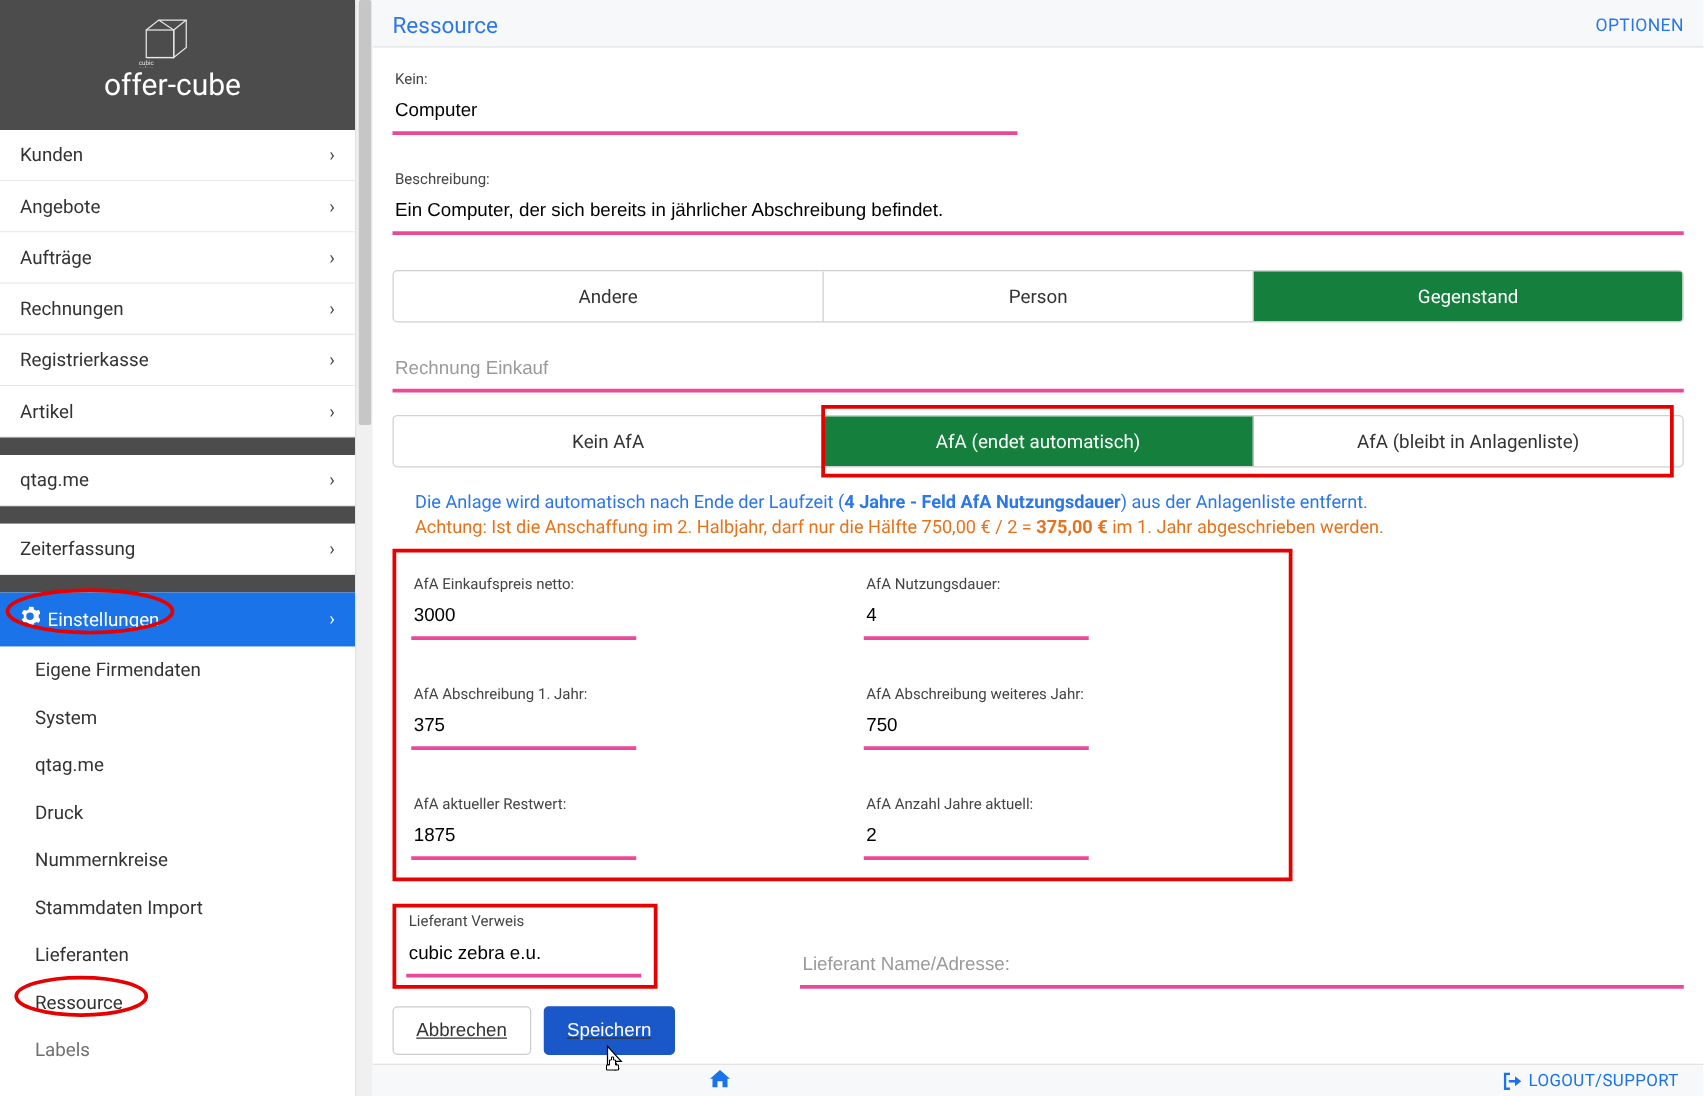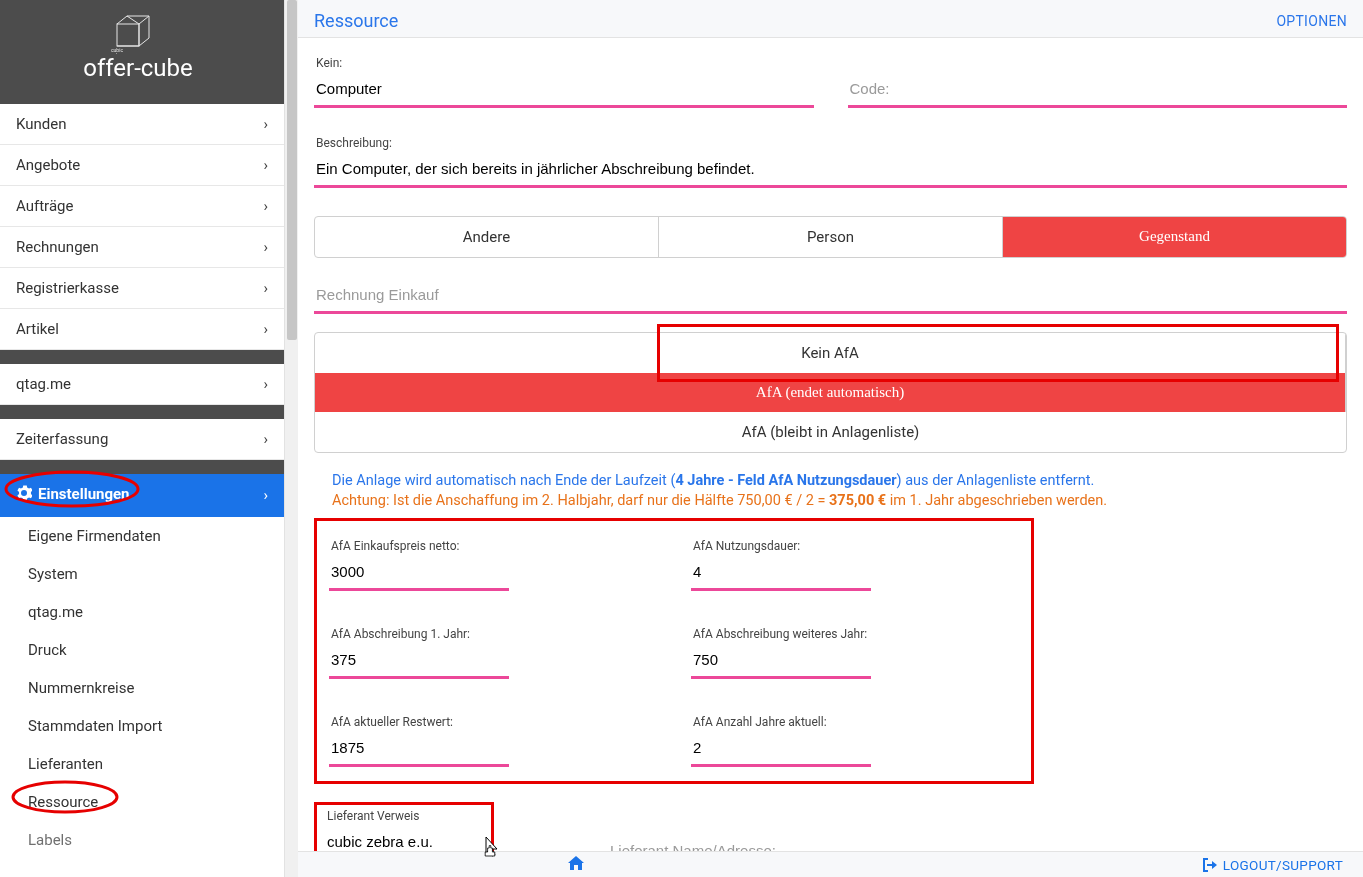--- a/index.html
+++ b/index.html
@@ -33,21 +33,21 @@
   .field-label { font-size:12px; color:#444; margin:10px 0 4px 2px; display:block;}
   .field-input { width:100%; border:none; border-bottom:3px solid #ec4899; padding:6px 2px 8px 2px; font-size:15px; outline:none; background:transparent;}
   .field-input::placeholder{ color:#9a9a9a;}
   
   .row { display:flex; gap:34px;}
   .col { flex:1; }
   
   .seg-group { display:flex; margin-top:28px; border:1px solid #d0d0d0; border-radius:4px; overflow:hidden;}
   .seg { flex:1; text-align:center; padding:11px 6px; cursor:pointer; font-size:15px; border-right:1px solid #d0d0d0;}
   .seg:last-child{border-right:none;}
-  .seg.active{ background:#ef4444; color:#fff;font-family:Liberation Serif, serif;}
+  .seg.active{ background:#15803d; color:#fff;}
   
   .info-text { margin:18px 0 6px 18px; font-size:14.5px; line-height:1.4;}
   .info-text .blue{color:#2a76ea;}
   .info-text .orange{color:#e8721a;}
   .info-text b{font-weight:700;}
   
   .btn-row{ display:flex; gap:10px; margin:14px 0 10px 0;text-decoration:underline;}
   .btn{ padding:10px 18px; border-radius:4px; font-size:15px; cursor:pointer;}
   .btn-secondary{ background:#fff; border:1px solid #ccc; color:#333;}
   .btn-primary{ background:#1a57c8; border:1px solid #1a57c8; color:#fff;}
@@ -111,21 +111,21 @@
           <span class="chev">›</span>
         </div>
       <div class="nav-sep"></div>
       <div class="nav-item">
           <span>Zeiterfassung</span>
           <span class="chev">›</span>
         </div>
       <div class="nav-sep"></div>
 
       <div class="nav-item active" style="position:relative;">
-        <span style="display:flex;align-items:flex-start;font-weight:bold;">
+        <span style="display:flex;align-items:flex-end;">
           <span class="gear-icon">
             <svg width="16" height="16" viewBox="0 0 16 16">
                 <path fill="#fff" d="M8 5a3 3 0 100 6 3 3 0 000-6zm7 3c0 .4 0 .8-.1 1.1l1.7 1.3-1.6 2.8-2-.7c-.6.5-1.2.8-1.9 1l-.3 2.1H7.2l-.3-2.1c-.7-.2-1.3-.5-1.9-1l-2 .7-1.6-2.8 1.7-1.3C3 8.8 3 8.4 3 8s0-.8.1-1.1L1.4 5.6 3 2.8l2 .7c.6-.5 1.2-.8 1.9-1L7.2.4h3.6l.3 2.1c.7.2 1.3.5 1.9 1l2-.7 1.6 2.8-1.7 1.3c.1.3.1.7.1 1.1z"></path>
               </svg>
           </span>
           <span>Einstellungen</span>
         </span>
         <span class="chev">›</span>
         <svg style="position:absolute;left:2px;top:-6px;pointer-events:none;" width="140" height="42">
             <ellipse cx="70" cy="21" rx="66" ry="17" stroke="#e60000" stroke-width="3" fill="none"></ellipse>
@@ -159,21 +159,20 @@
     </div>
 
     <div class="form-area">
       <div class="row">
         <div class="col">
           <span class="field-label">Kein:</span>
           <input class="field-input" value="Computer" style="">
         </div>
         <div class="col">
           <span class="field-label">&nbsp;</span>
-          <input class="field-input" placeholder="Code:" style="">
         </div>
       </div>
 
       <div class="row" style="margin-top:18px;">
         <div class="col">
           <span class="field-label">Beschreibung:</span>
           <input class="field-input" value="Ein Computer, der sich bereits in jährlicher Abschreibung befindet." style="">
         </div>
       </div>
 
@@ -183,21 +182,21 @@
         <div class="seg active">Gegenstand</div>
       </div>
 
       <div class="row" style="margin-top:22px;">
         <div class="col" style="display:flex;align-items:flex-end;">
           <input class="field-input" placeholder="Rechnung Einkauf" style="">
         </div>
       </div>
 
       <div style="position:relative;margin-top:18px;">
-        <div class="seg-group" style="margin-top:0;flex-direction:column;">
+        <div class="seg-group" style="margin-top:0;">
           <div class="seg">Kein AfA</div>
           <div class="seg active">AfA (endet automatisch)</div>
           <div class="seg">AfA (bleibt in Anlagenliste)</div>
         </div>
         <div style="position:absolute;left:33.2%;top:-8px;width:66%;height:58px;border:3px solid #e60000;pointer-events:none;"></div>
       </div>
 
       <div class="info-text">
         <span class="blue">Die Anlage wird automatisch nach Ende der Laufzeit (</span><span class="blue"><b>4 Jahre - Feld </b><b>AfA Nutzungsdauer</b></span><span class="blue">) aus der Anlagenliste entfernt.</span><br>
         <span class="orange">Achtung: Ist die Anschaffung im 2. Halbjahr, darf nur die Hälfte 750,00 € / 2 = </span><span class="orange"><b>375,00 €</b></span><span class="orange"> im 1. Jahr abgeschrieben werden.</span>
@@ -230,21 +229,21 @@
             <input class="field-input" style="width: 180px;" value="1875">
           </div>
           <div class="col">
             <span class="field-label">AfA Anzahl Jahre aktuell:</span>
             <input class="field-input" style="width: 180px;" value="2">
           </div>
         </div>
       </div>
 
       <div class="row" style="margin-top:18px;">
-        <div style="border:3px solid #e60000;padding:4px 10px 6px 8px;width:180px;">
+        <div style="border:3px solid #e60000;padding:4px 10px 6px 8px;width:212px;">
           <span class="field-label" style="margin-top:0;">Lieferant Verweis</span>
           <input class="field-input" value="cubic zebra e.u." style="">
         </div>
         <div class="col" style="display:flex;align-items:flex-end;padding-left:80px;">
           <input class="field-input" placeholder="Lieferant Name/Adresse:" style="">
         </div>
       </div>
 
       <div class="btn-row">
         <button class="btn btn-secondary">Abbrechen</button>

